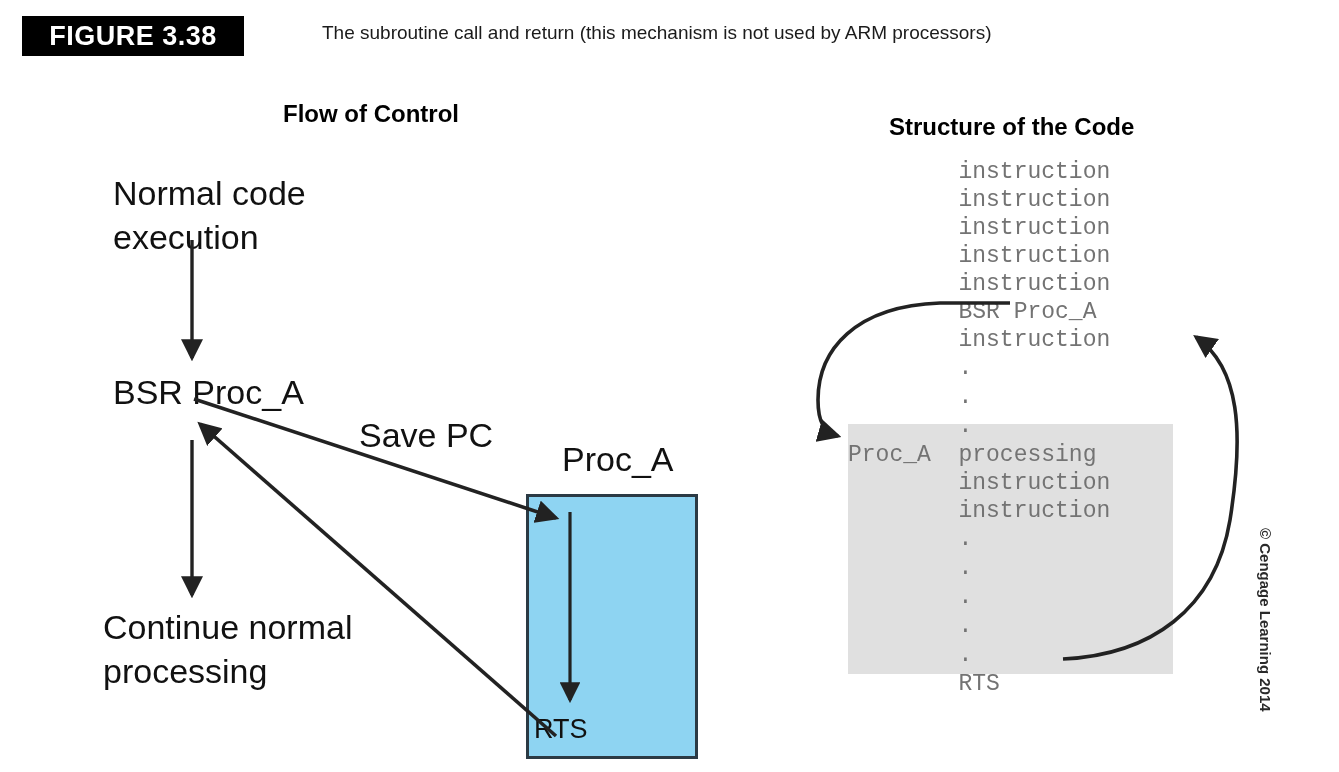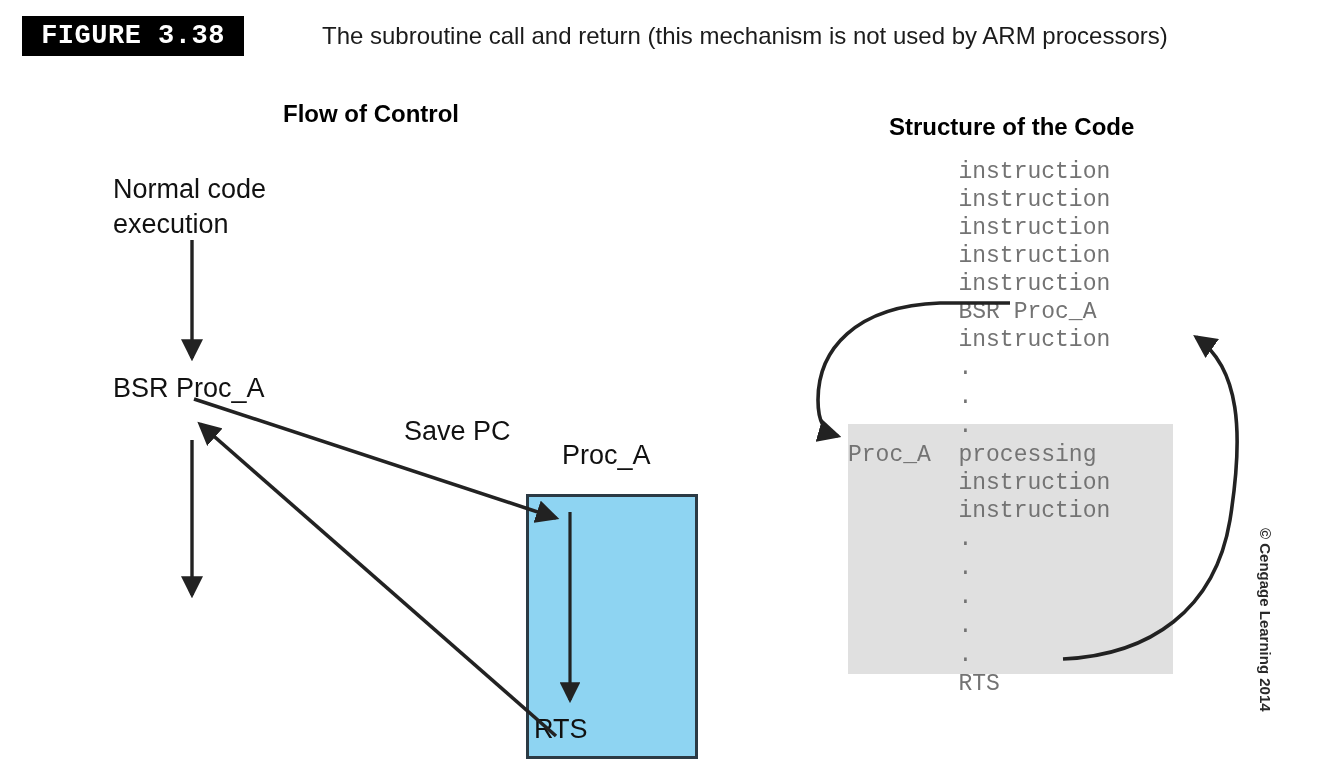--- a/index.html
+++ b/index.html
@@ -20,64 +20,64 @@
 
   
   .fig-badge {
     position: absolute;
     left: 22px;
     top: 16px;
     width: 222px;
     height: 40px;
     background: #000000;
     color: #ffffff;
-    font-family: Liberation Mono, monospace;
+    font-family: Liberation Sans, sans-serif;
     font-weight: bold;
     font-size: 27px;
     letter-spacing: 0.5px;
     display: flex;
     align-items: center;
     justify-content: center;
   }
   .fig-caption {
     position: absolute;
     left: 322px;
     top: 20px;
     width: 940px;
     font-family: "Liberation Sans", sans-serif;
-    font-size: 24px;
+    font-size: 19px;
     line-height: 1.32;
     color: #1b1b1b;
   }
 
   
   .col-heading {
     position: absolute;
     font-family: "Liberation Sans", sans-serif;
     font-weight: bold;
     font-size: 24px;
     color: #000000;
     white-space: nowrap;
   }
   #heading-flow  { left: 283px; top: 100px; }
   #heading-code  { left: 889px; top: 113px; }
 
   
   .flow-label {
     position: absolute;
     font-family: "Liberation Sans", sans-serif;
-    font-size: 27px;
+    font-size: 34px;
     line-height: 1.28;
     color: #111111;
     white-space: pre-line;
   }
   #label-normal     { left: 113px; top: 172px; }
   #label-bsr        { left: 113px; top: 371px; white-space: nowrap; }
   #label-continue   { left: 103px; top: 606px; }
-  #label-savepc     { left: 359px; top: 414px; white-space: nowrap; margin-left: 45px; }
+  #label-savepc     { left: 359px; top: 414px; white-space: nowrap; }
   #label-restorepc  { left: 325px; top: 678px; white-space: nowrap; }
   #label-proca-box  { left: 562px; top: 438px; white-space: nowrap; }
   #label-rts-box    { left: 534px; top: 712px; white-space: nowrap; font-size: 27px; }
 
   
   #proc-a-box {
     position: absolute;
     left: 526px;
     top: 494px;
     width: 172px;
@@ -151,20 +151,22 @@
 
   <div class="col-heading" id="heading-flow">Flow of Control</div>
 
   <div class="col-heading" id="heading-code">Structure of the Code</div>
 
   <div class="flow-label" id="label-normal">Normal code
 execution</div>
 
   <div class="flow-label" id="label-bsr">BSR Proc_A</div>
 
+  <div class="flow-label" id="label-continue">Continue normal
+processing</div>
 
   <div class="flow-label" id="label-savepc">Save PC</div>
 
 
   <div class="flow-label" id="label-proca-box">Proc_A</div>
 
   <div id="proc-a-box" style="background: rgb(142, 212, 242); border-color: rgb(43, 58, 68);"></div>
 
   <div class="flow-label" id="label-rts-box">RTS</div>
 

